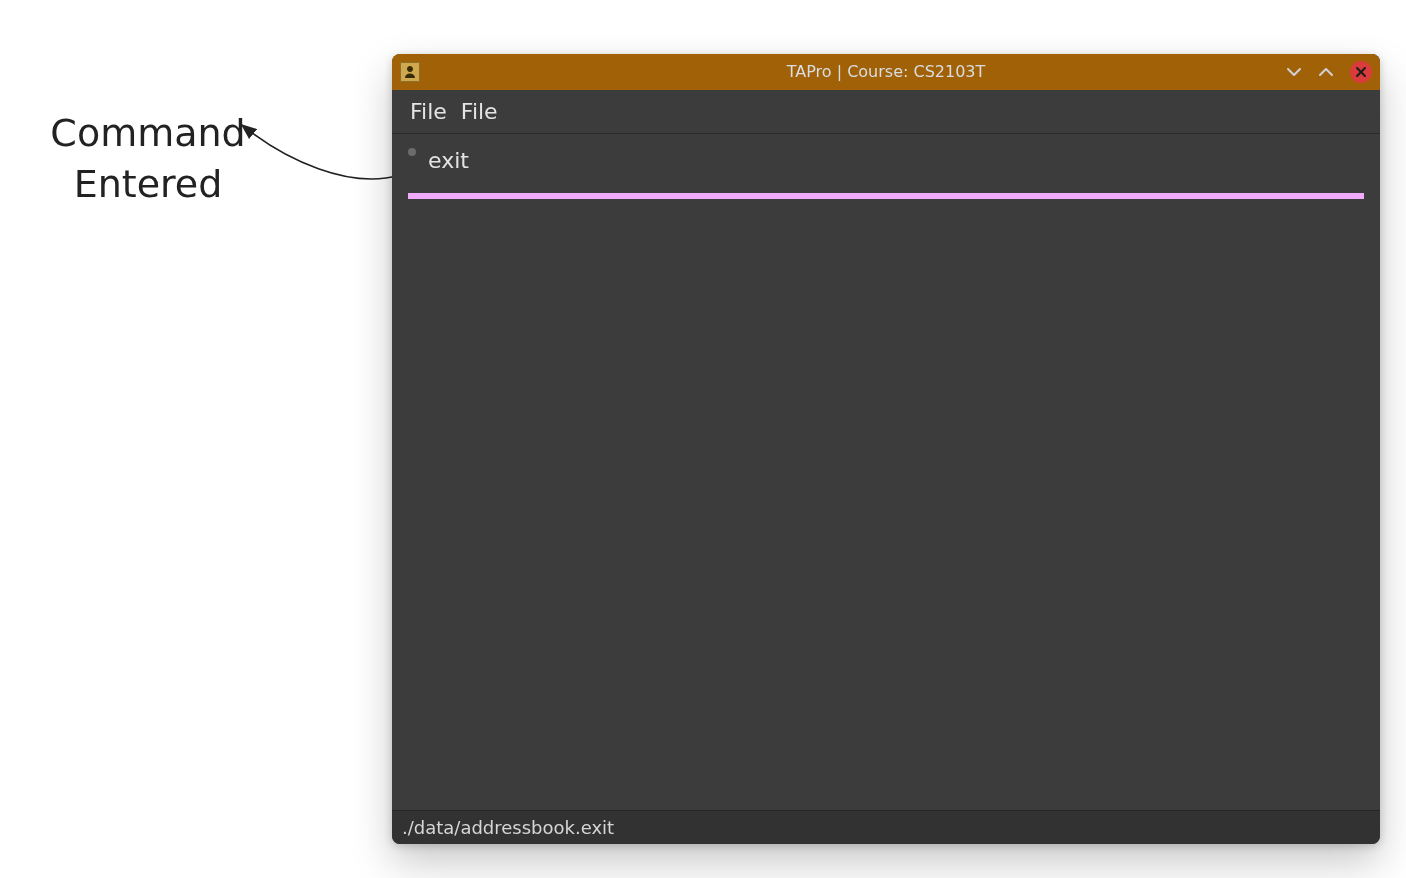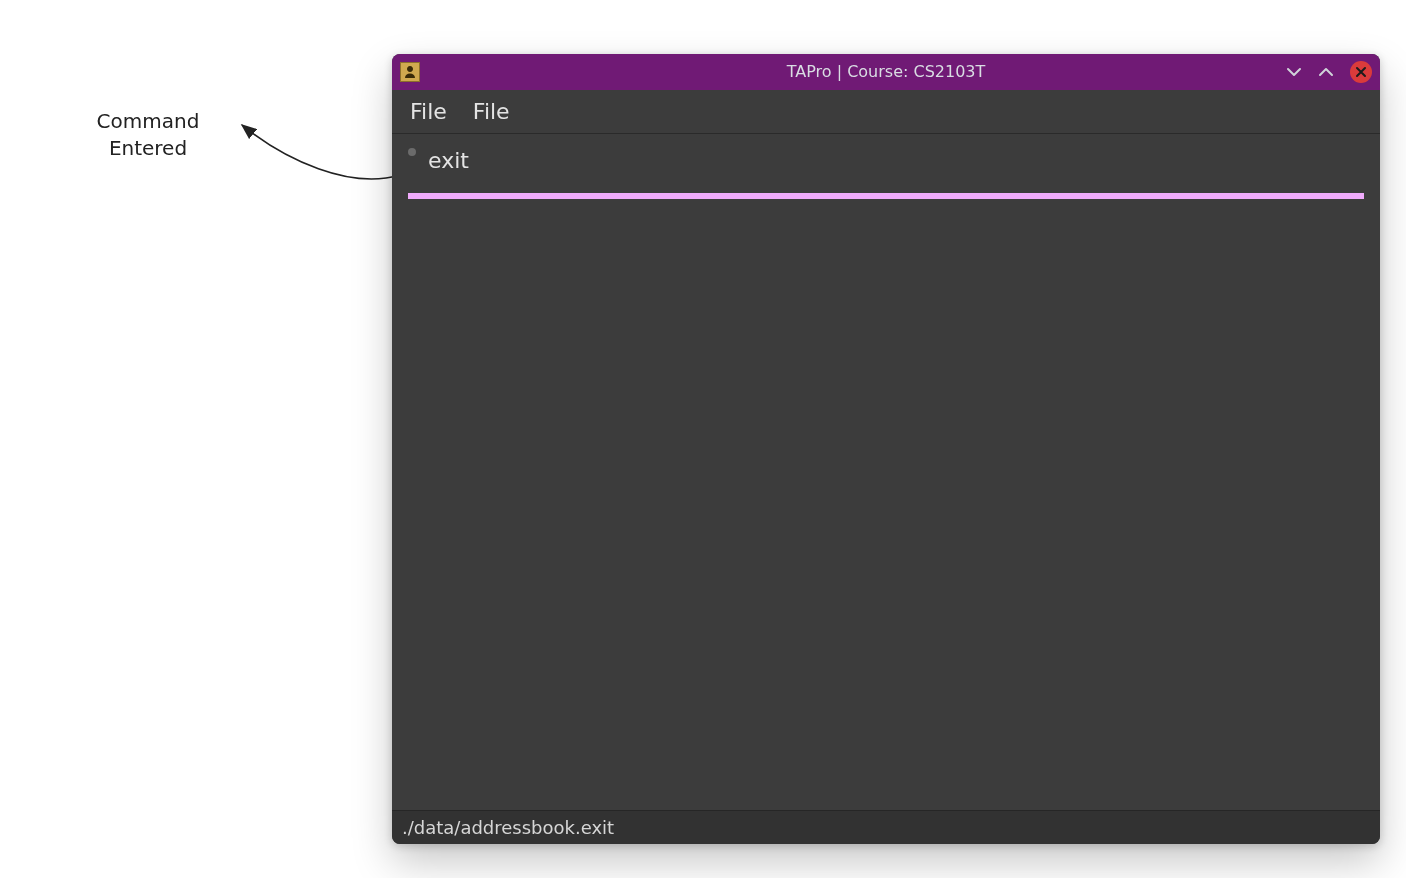--- a/index.html
+++ b/index.html
@@ -12,21 +12,21 @@
       overflow: hidden;
     }
     
     .annotation-label {
       position: absolute;
       left: 18px;
       top: 108px;
       width: 260px;
       text-align: center;
       color: #222;
-      font-size: 20px;
+      font-size: 38px;
       line-height: 1.35;
     }
     
     .arrow-svg {
       position: absolute;
       left: 230px;
       top: 115px;
       width: 180px;
       height: 80px;
       overflow: visible;
@@ -41,21 +41,21 @@
       background: #3c3c3c;
       border-radius: 8px;
       box-shadow: 0 18px 40px rgba(0,0,0,0.22), 0 2px 8px rgba(0,0,0,0.18);
       display: flex;
       flex-direction: column;
       overflow: hidden;
     }
     
     .title-bar {
       height: 36px;
-      background: #701a75;
+      background: #a16207;
       display: flex;
       align-items: center;
       padding: 0 8px;
       color: #d9dde3;
       font-size: 15px;
       position: relative;
     }
     .title-bar .app-icon {
       width: 20px;
       height: 20px;
@@ -90,21 +90,21 @@
       border-radius: 50%;
       background: #da3b3b;
       display: inline-flex; align-items: center; justify-content: center;
       cursor: pointer;
     }
     
     .menu-bar {
       height: 44px;
       display: flex;
       align-items: center;
-      gap: 26px;
+      gap: 14px;
       padding: 0 18px;
       color: #e4e4e4;
       font-size: 22px;
       border-bottom: 1px solid #2a2a2a;
     }
     .menu-bar span { cursor: pointer; }
     
     .command-row {
       margin: 14px 16px 10px 16px;
       display: flex;

